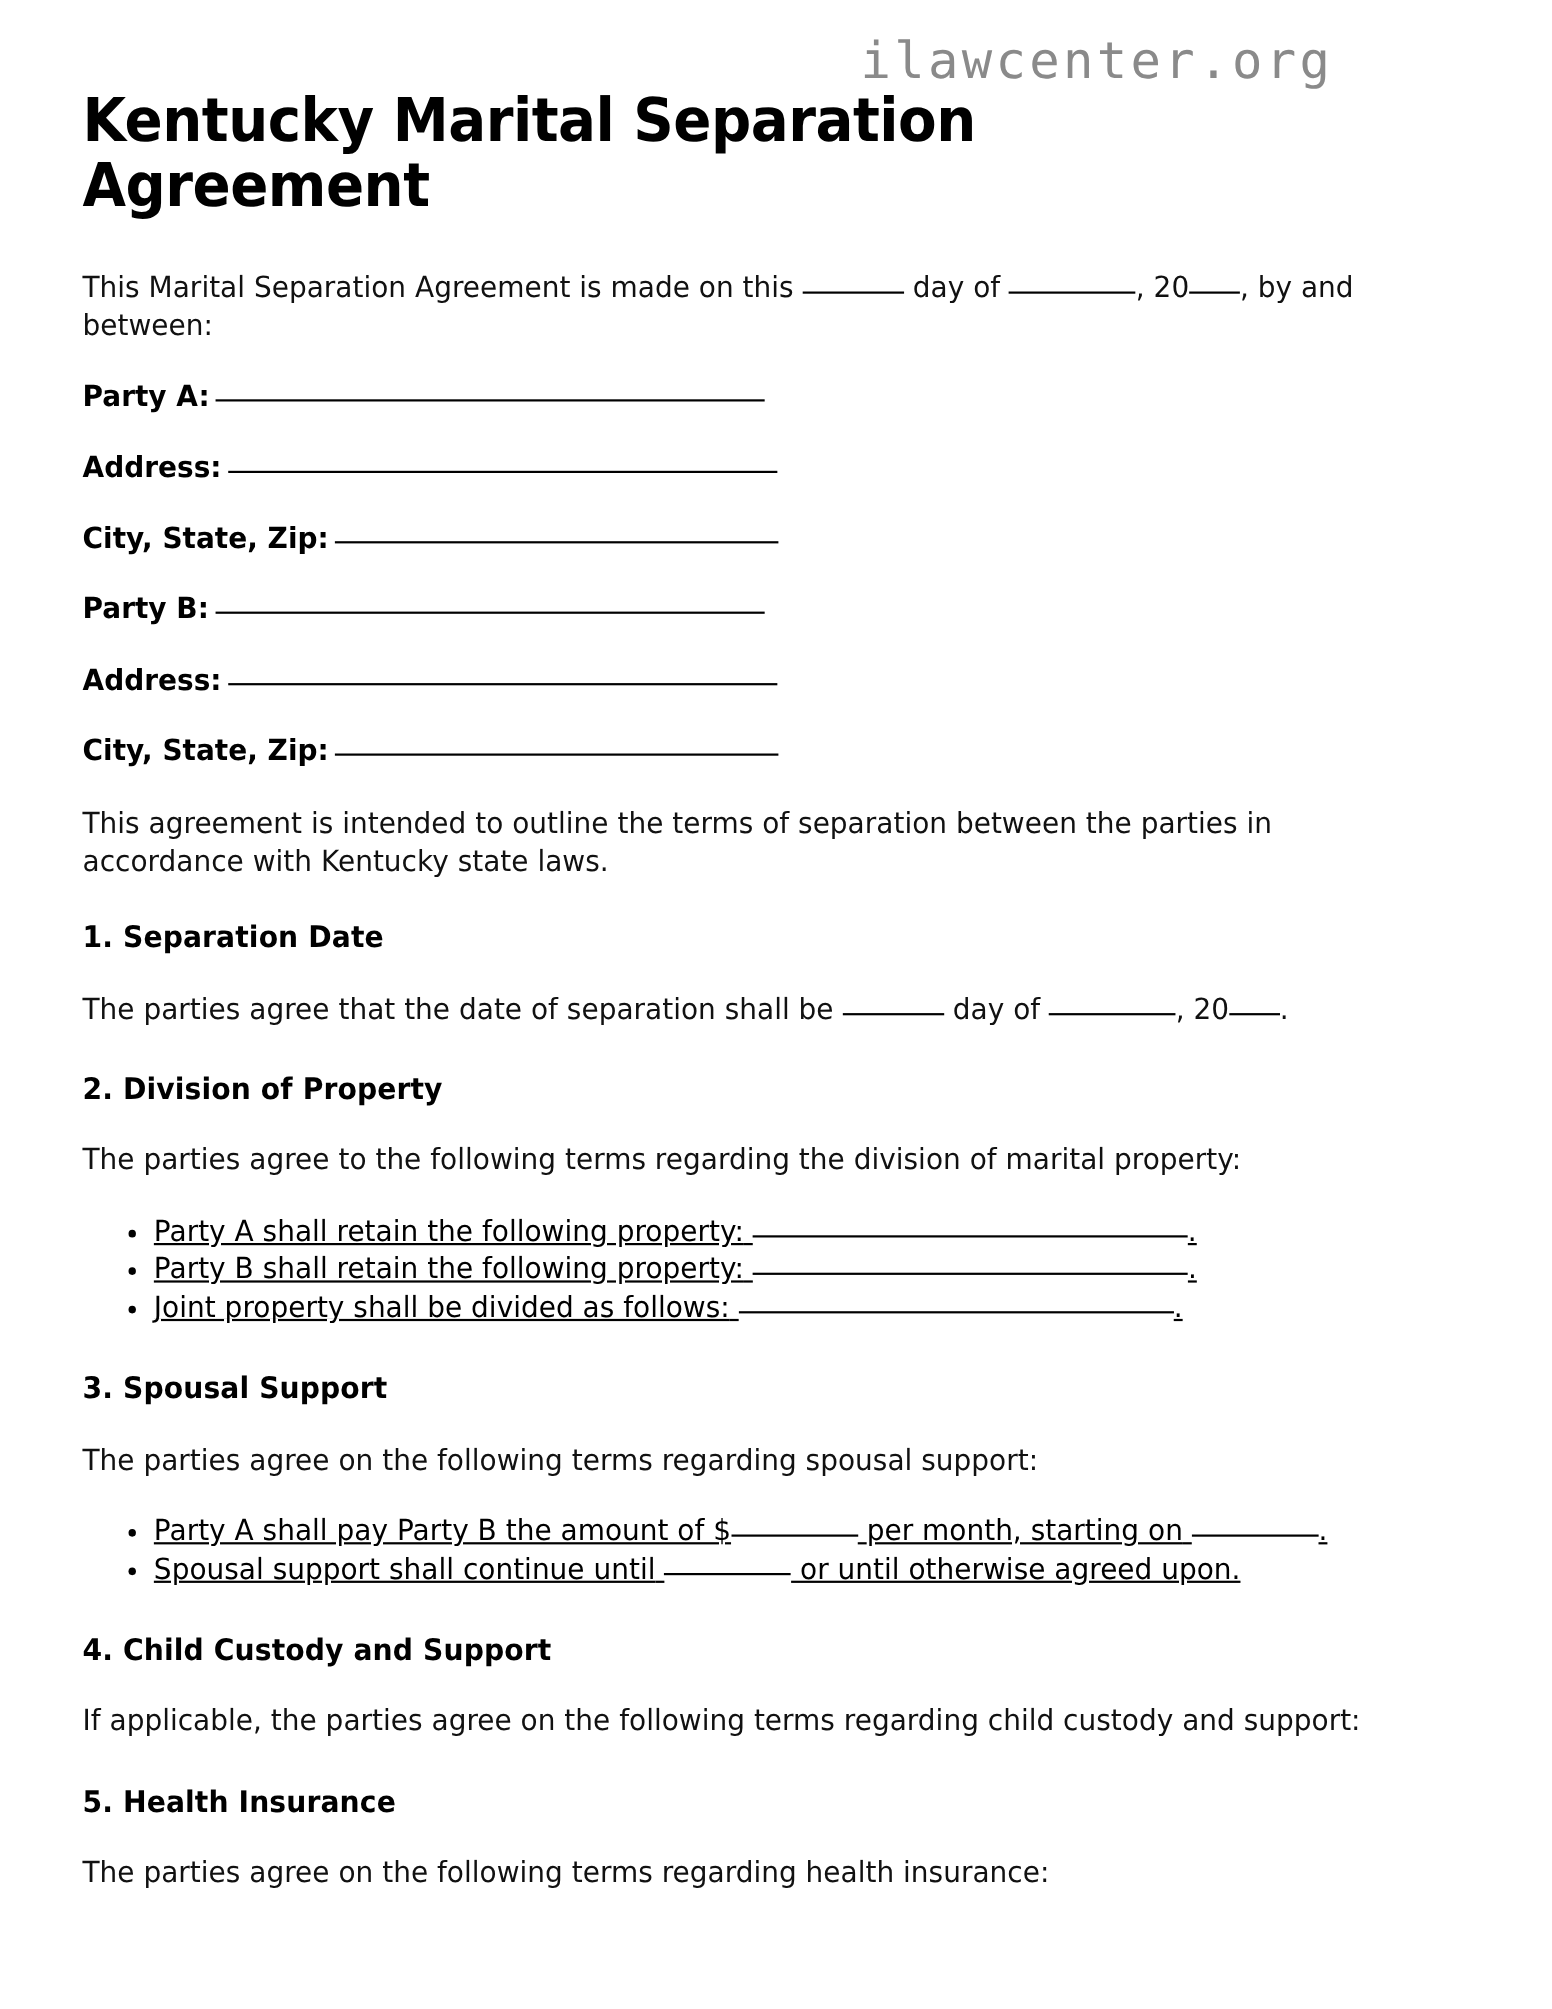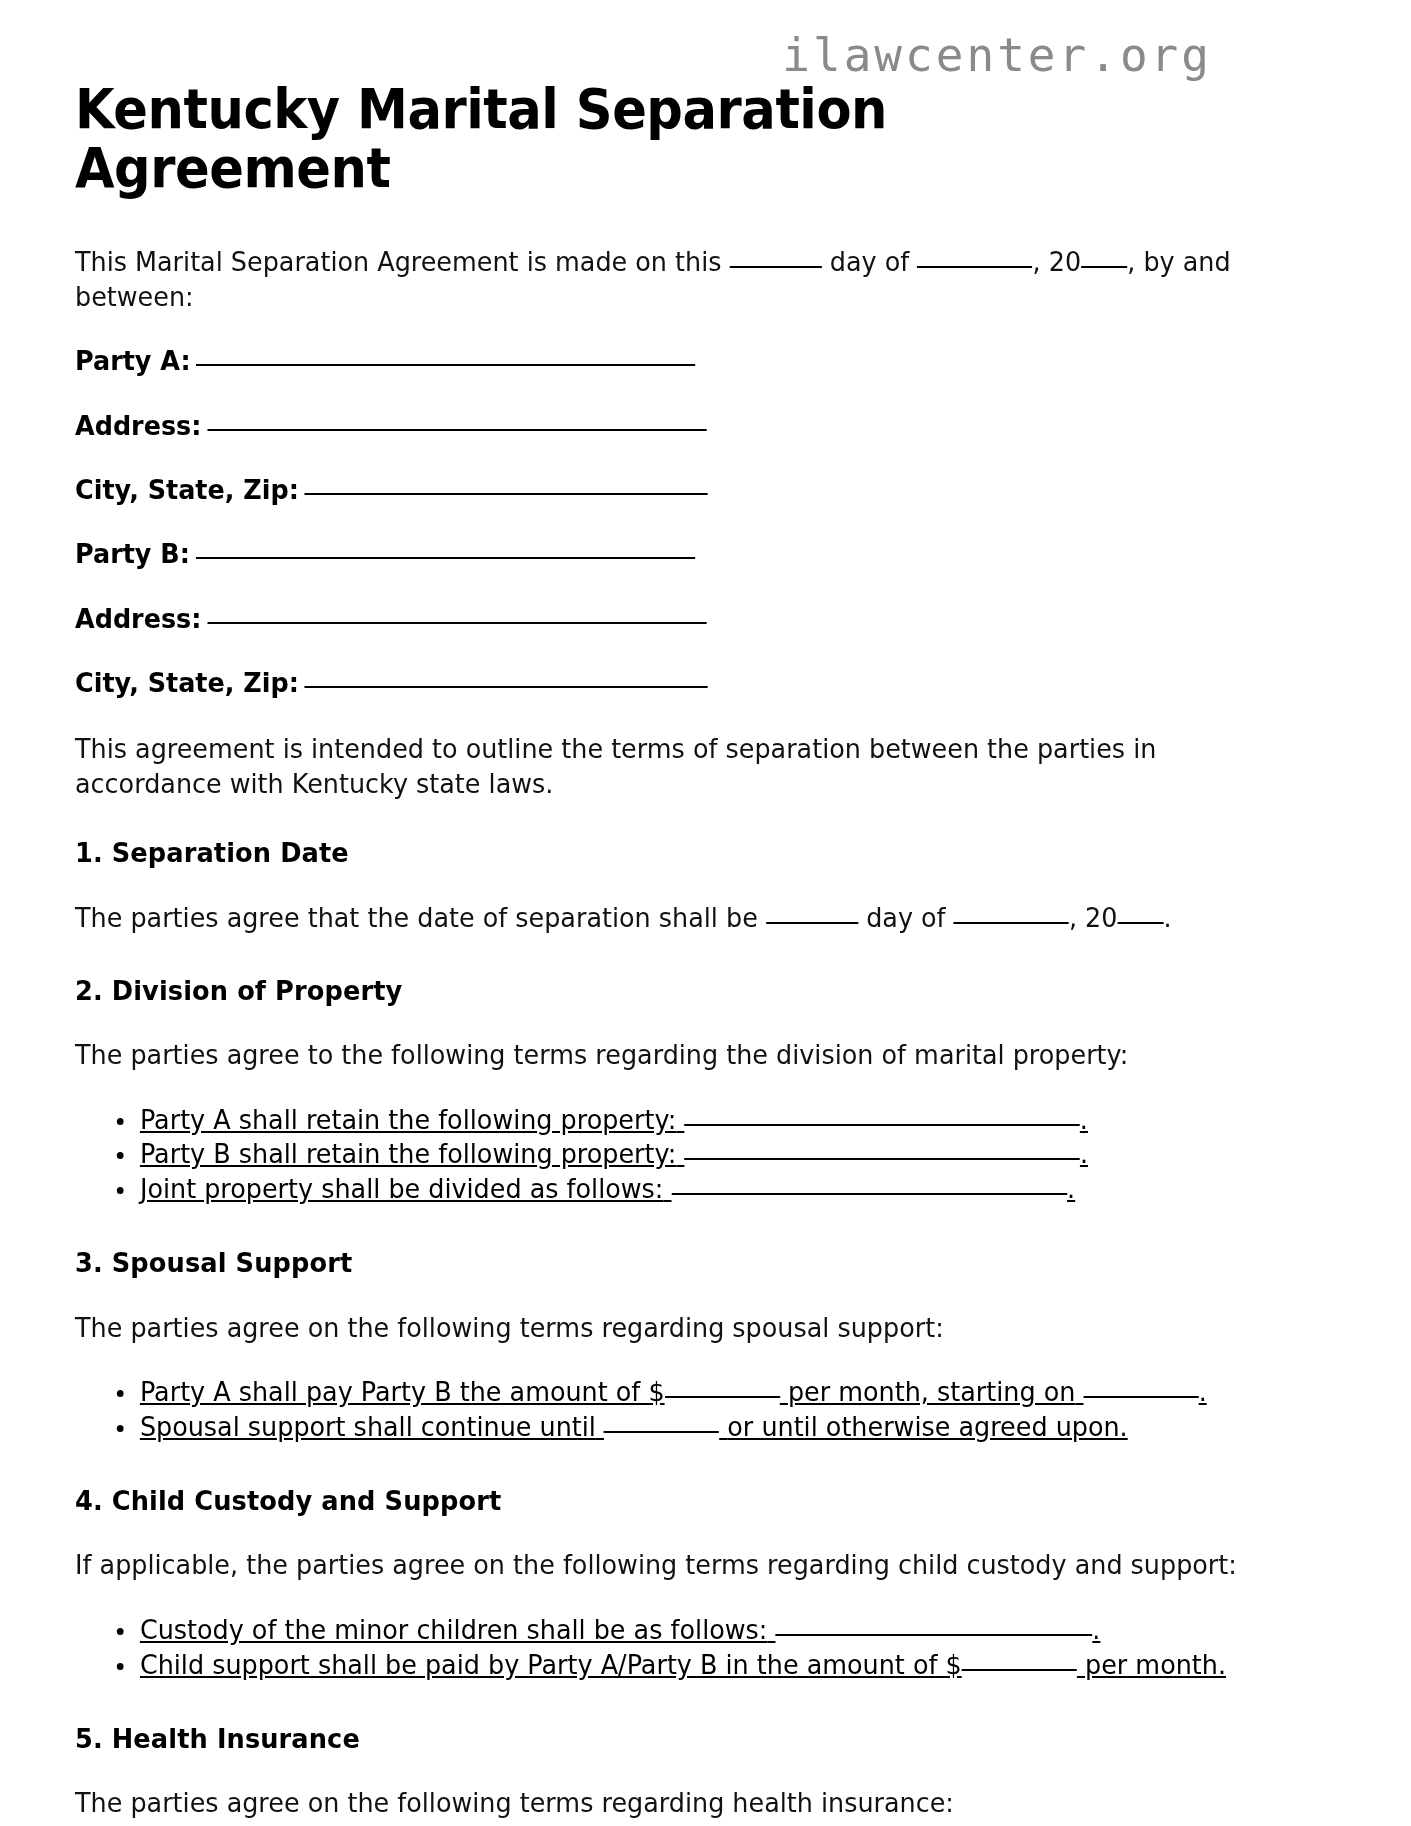--- a/index.html
+++ b/index.html
@@ -178,22 +178,18 @@
 
     <h2 class="section-heading">3. Spousal Support</h2>
     <p class="body-text">The parties agree on the following terms regarding spousal support:</p>
     <ul class="bullets">
       <li><span>Party A shall pay Party B the amount of $</span><span class="blank b-md"></span> <span>per month, starting on</span> <span class="blank b-md"></span><span>.</span></li>
       <li><span>Spousal support shall continue until</span> <span class="blank b-md"></span> <span>or until otherwise agreed upon.</span></li>
     </ul>
 
     <h2 class="section-heading">4. Child Custody and Support</h2>
     <p class="body-text">If applicable, the parties agree on the following terms regarding child custody and support:</p>
-    <ul class="bullets">
-      <li><span>Custody of the minor children shall be as follows:</span> <span class="blank b-lg"></span><span>.</span></li>
-      <li><span>Child support shall be paid by Party A/Party B in the amount of $</span><span class="blank b-md"></span> <span>per month.</span></li>
-    </ul>
 
     <h2 class="section-heading">5. Health Insurance</h2>
     <p class="body-text">The parties agree on the following terms regarding health insurance:</p>
 
   </div>
 </div>
 
 </body></html>

